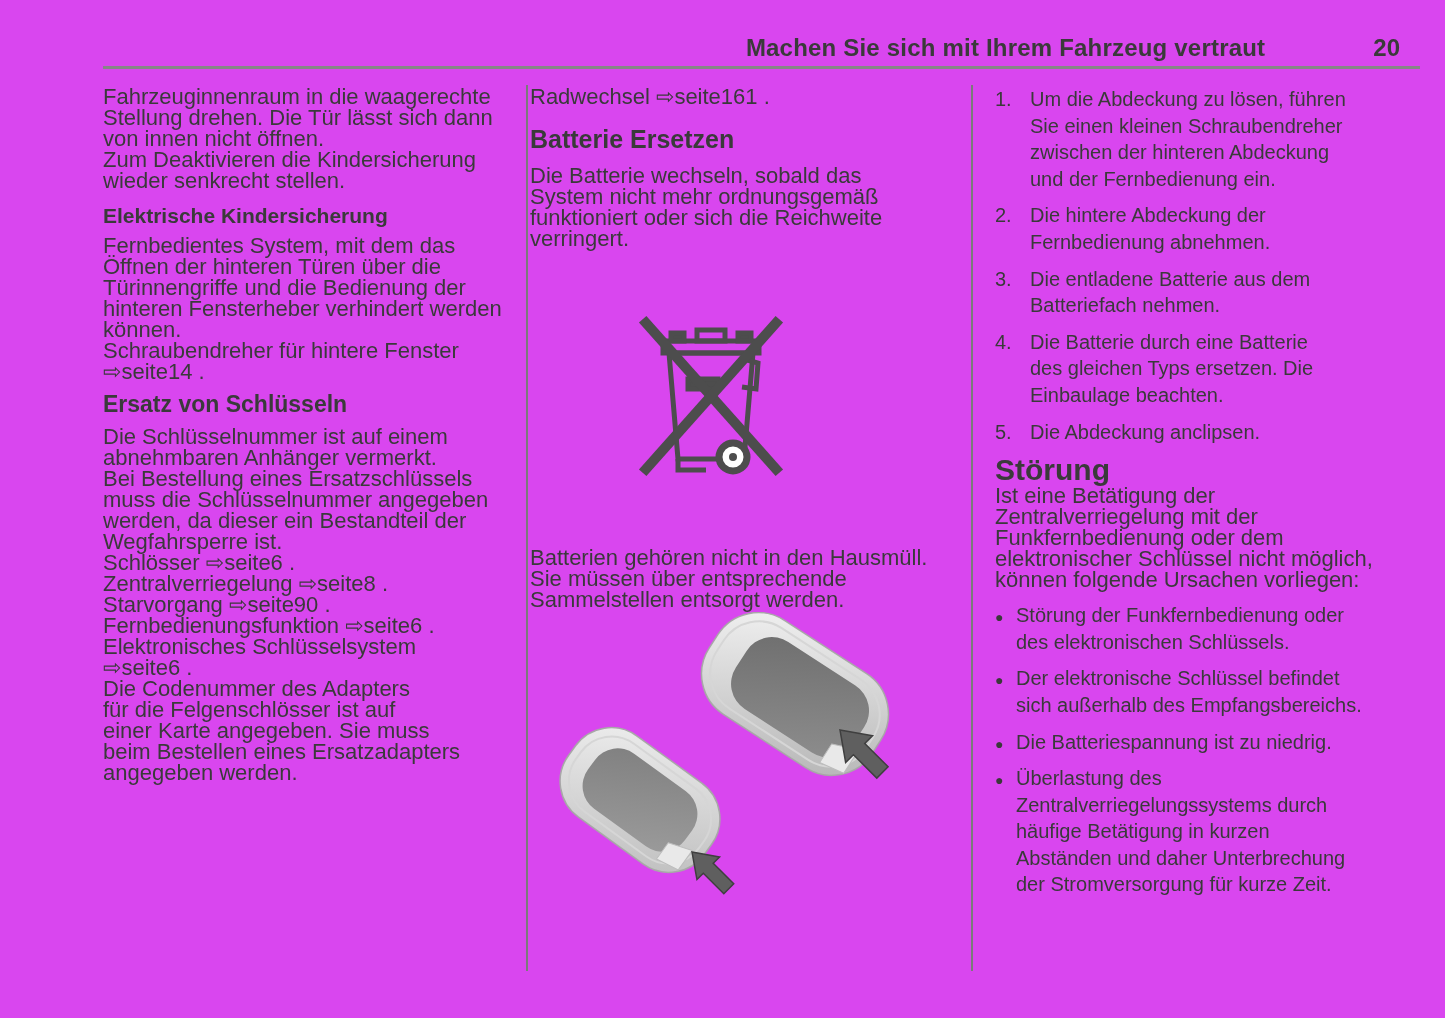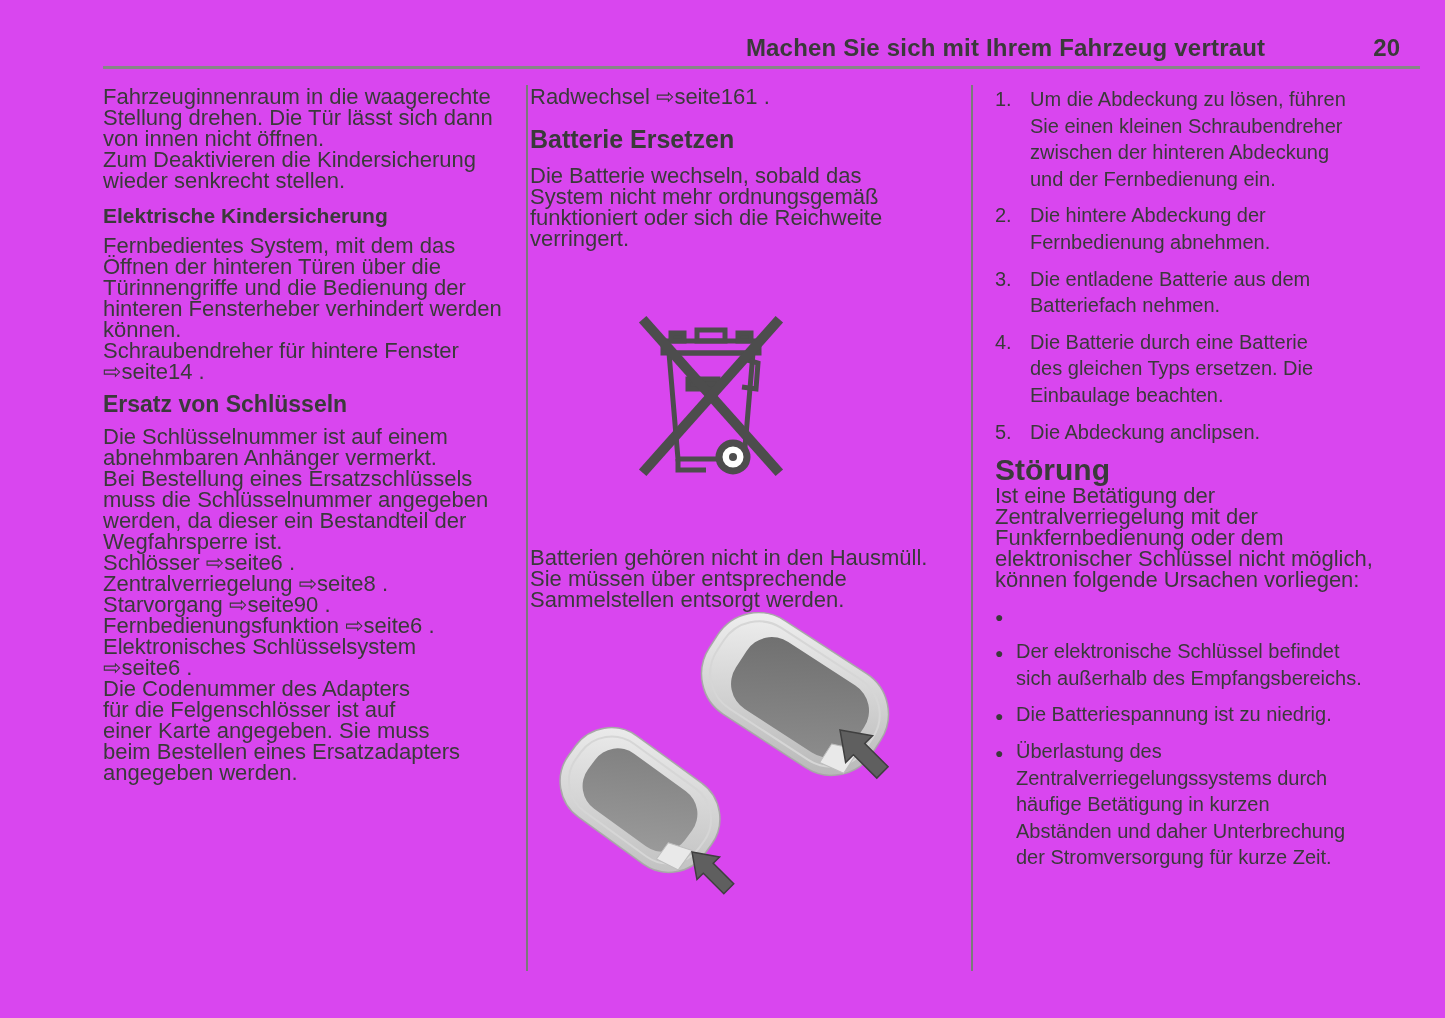--- a/index.html
+++ b/index.html
@@ -192,20 +192,22 @@
     <h3 class="stoer">Störung</h3>
     <p class="body">Ist eine Betätigung der
 Zentralverriegelung mit der
 Funkfernbedienung oder dem
 elektronischer Schlüssel nicht möglich,
 können folgende Ursachen vorliegen:</p>
 
     <div class="bullets">
       <div class="bullet">
         <span class="dot">●</span>
+        <span class="txt">Störung der Funkfernbedienung oder
+des elektronischen Schlüssels.</span>
       </div>
       <div class="bullet">
         <span class="dot">●</span>
         <span class="txt">Der elektronische Schlüssel befindet
 sich außerhalb des Empfangsbereichs.</span>
       </div>
       <div class="bullet">
         <span class="dot">●</span>
         <span class="txt">Die Batteriespannung ist zu niedrig.</span>
       </div>

